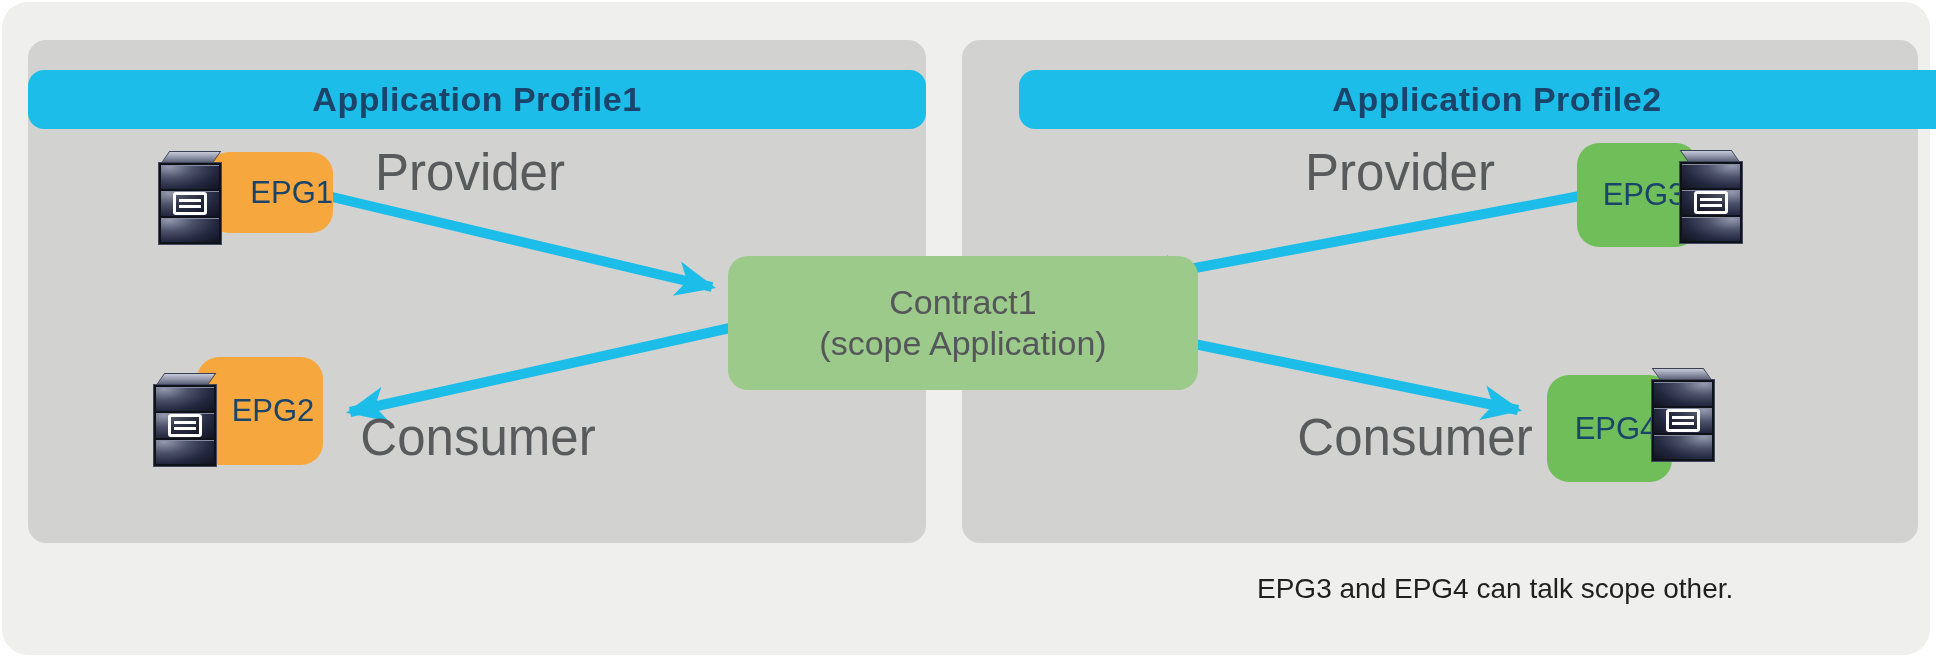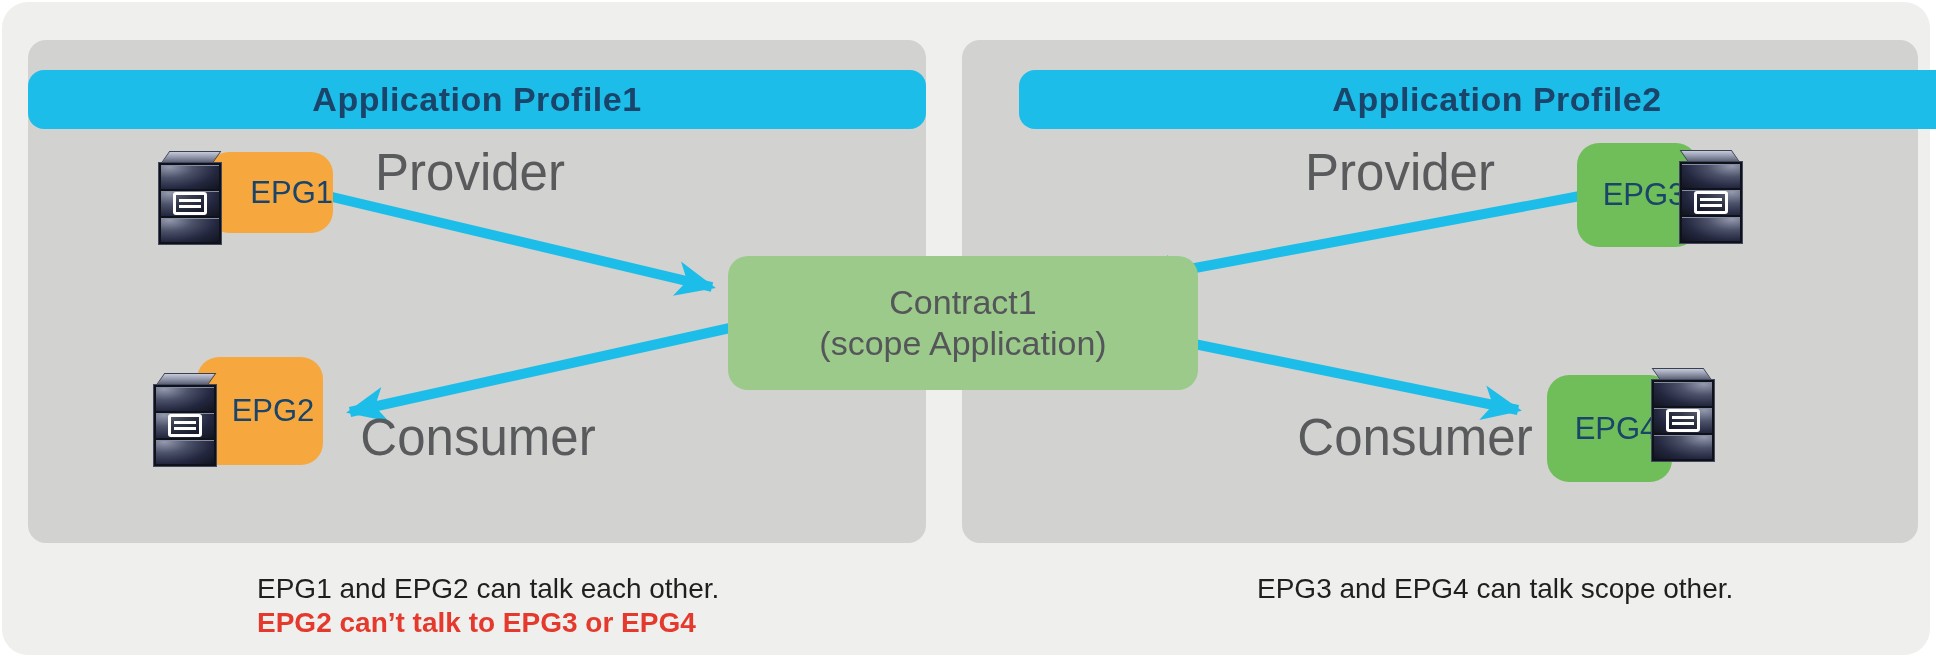--- a/index.html
+++ b/index.html
@@ -172,20 +172,16 @@
         </div>
       <div class="bay"></div>
     </div>
   </div>
 
   <div class="role-label" style="left:470px;top:172px;">Provider</div>
   <div class="role-label" style="left:478px;top:437px;">Consumer</div>
   <div class="role-label" style="left:1400px;top:172px;">Provider</div>
   <div class="role-label" style="left:1415px;top:437px;">Consumer</div>
 
-  <div class="caption" style="left:257px;">
-    <div class="l1">EPG1 and EPG2 can talk each other.</div>
-    <div class="l2">EPG2 can’t talk to EPG3 or EPG4</div>
-  </div>
   <div class="caption" style="left:1257px;">
     <div class="l1">EPG3 and EPG4 can talk scope other.</div>
   </div>
 </div>
 
 </body></html>

